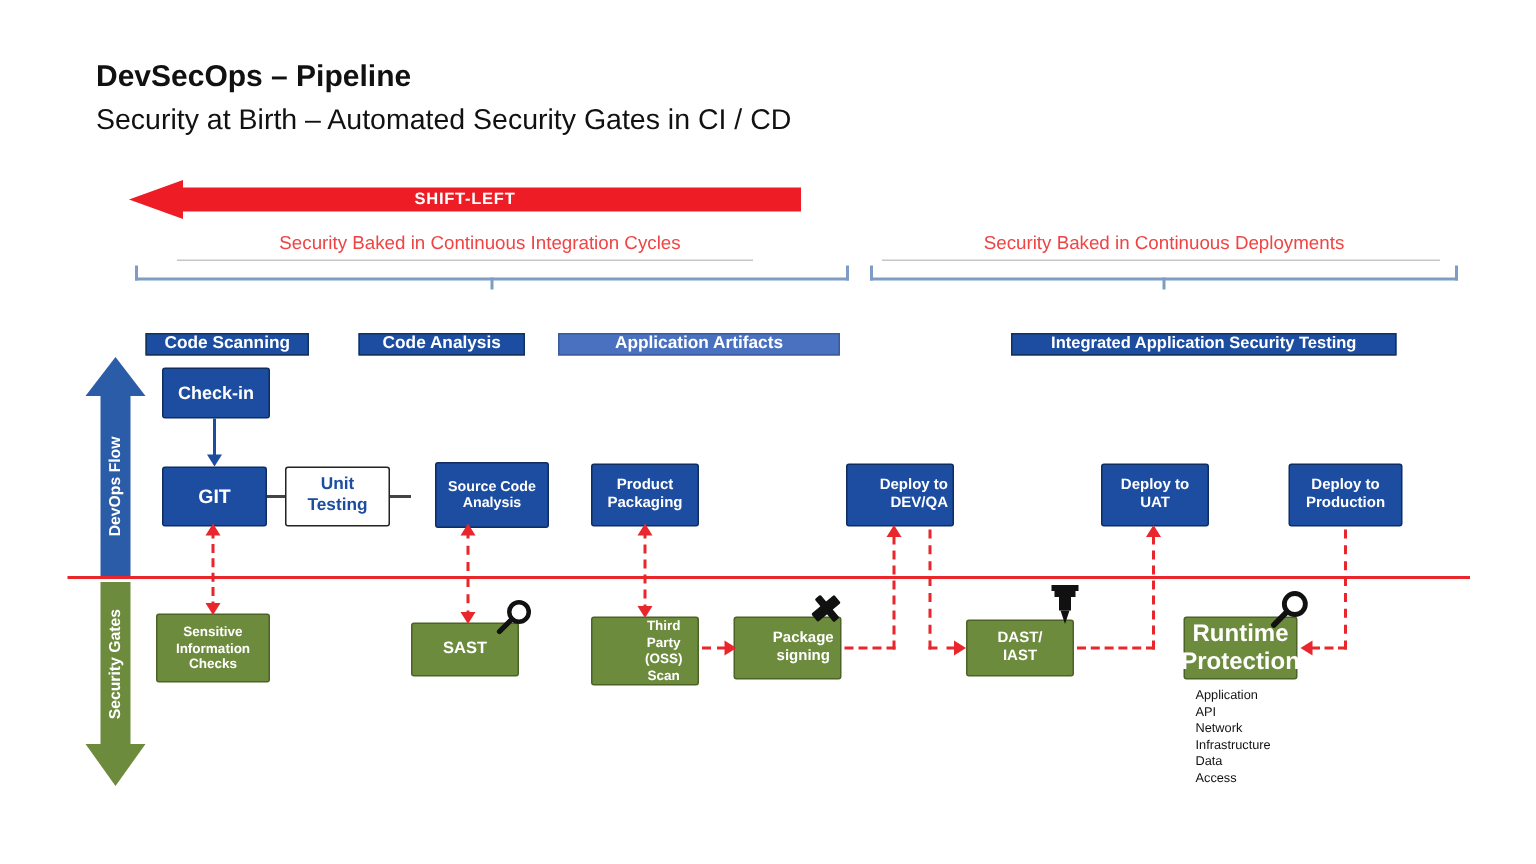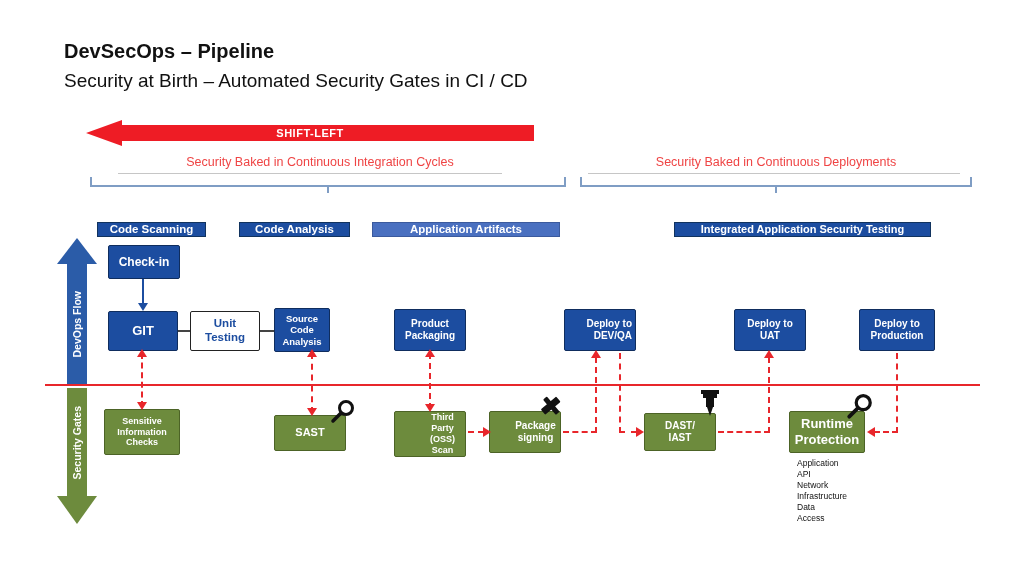--- a/index.html
+++ b/index.html
@@ -55,32 +55,32 @@
   
   .bluebox, .greenbox, .whitebox { position:absolute; display:flex; align-items:center; justify-content:center; text-align:center; color:#fff; font-weight:700; line-height:1.2; border-radius:2px; padding:1px 3px; }
   .bluebox { background:#1c4da0; border:1.5px solid #0f2d5e; }
   .whitebox { background:#fff; border:1.5px solid #222; color:#1c4da0; }
   .greenbox { background:#6d8b3d; border:1.5px solid #4c6326; }
   .bluebox span, .greenbox span, .whitebox span { white-space:pre-line; }
 
   #node-check-in { left:108px; top:245px; width:72px; height:34px; font-size:12px; }
   #node-git { left:108px; top:311px; width:70px; height:40px; font-size:13px; }
   #node-unit-testing { left:190px; top:311px; width:70px; height:40px; font-size:11.5px; }
-  #node-sca { left:274px; top:308px; width:56px; height:44px; font-size:9.5px; }
+  #node-sca { left:290px; top:308px; width:76px; height:44px; font-size:9.5px; }
   #node-pp { left:394px; top:309px; width:72px; height:42px; font-size:10px; }
   #node-dev { left:564px; top:309px; width:72px; height:42px; font-size:10px;text-align:right; }
   #node-uat { left:734px; top:309px; width:72px; height:42px; font-size:10px; }
   #node-prod { left:859px; top:309px; width:76px; height:42px; font-size:10px; }
 
   #node-sensitive { left:104px; top:409px; width:76px; height:46px; font-size:9px; }
   #node-sast { left:274px; top:415px; width:72px; height:36px; font-size:11px; }
   #node-tp { left:394px; top:411px; width:72px; height:46px; font-size:9px;padding-left:28px; }
   #node-ps { left:489px; top:411px; width:72px; height:42px; font-size:10px;padding-left:24px; }
   #node-dast { left:644px; top:413px; width:72px; height:38px; font-size:10px; }
-  #node-rt { left:789px; top:411px; width:76px; height:42px; font-size:13px; }
+  #node-rt { left:789px; top:411px; width:76px; height:42px; font-size:16px; }
 
   
   .solid { background:#444; }
   #conn-git-ut { left:178px; top:330px; width:12px; height:2px; }
   #conn-ut-sca { left:260px; top:330px; width:14px; height:2px; }
   #cg-line { left:142px; top:279px; width:2px; height:26px; background:#1c4da0; }
   #cg-arr { left:138px; top:303px; width:0; height:0; border-left:5px solid transparent; border-right:5px solid transparent; border-top:8px solid #1c4da0; }
 
   
   .dashv { border-left:2px dashed #e8262b; width:0; }

